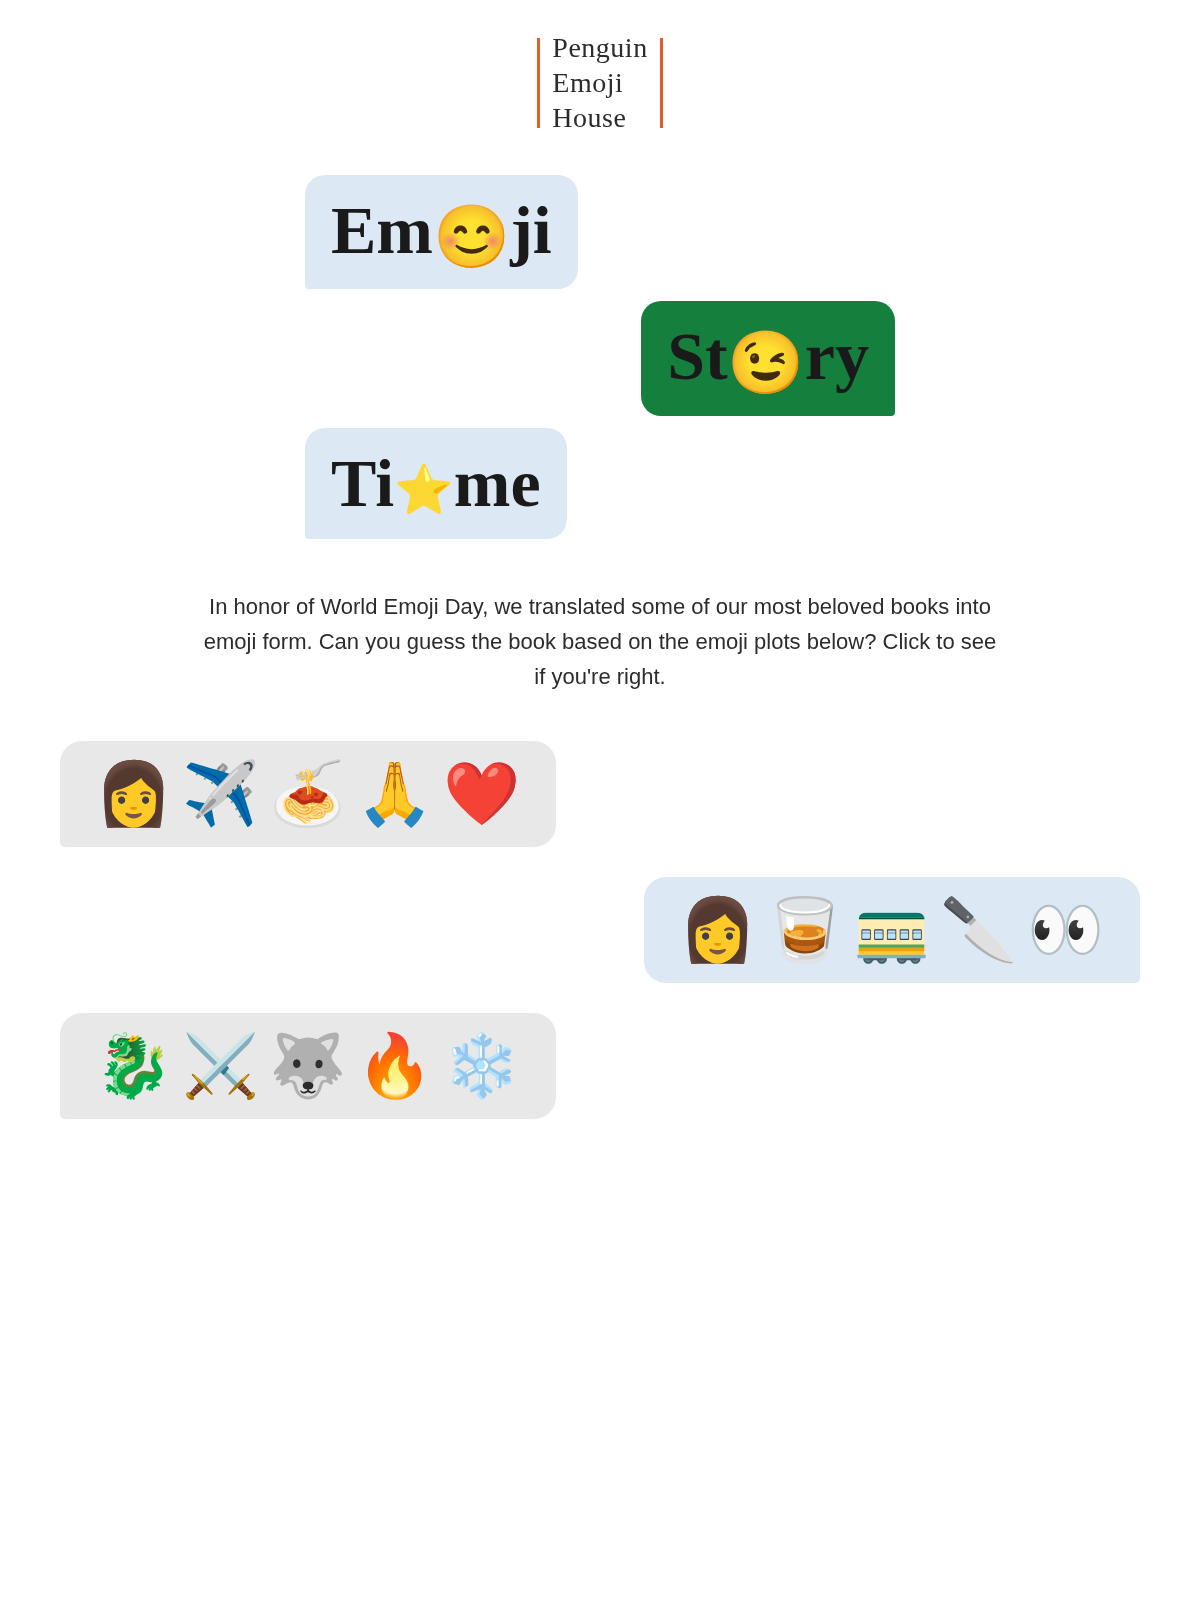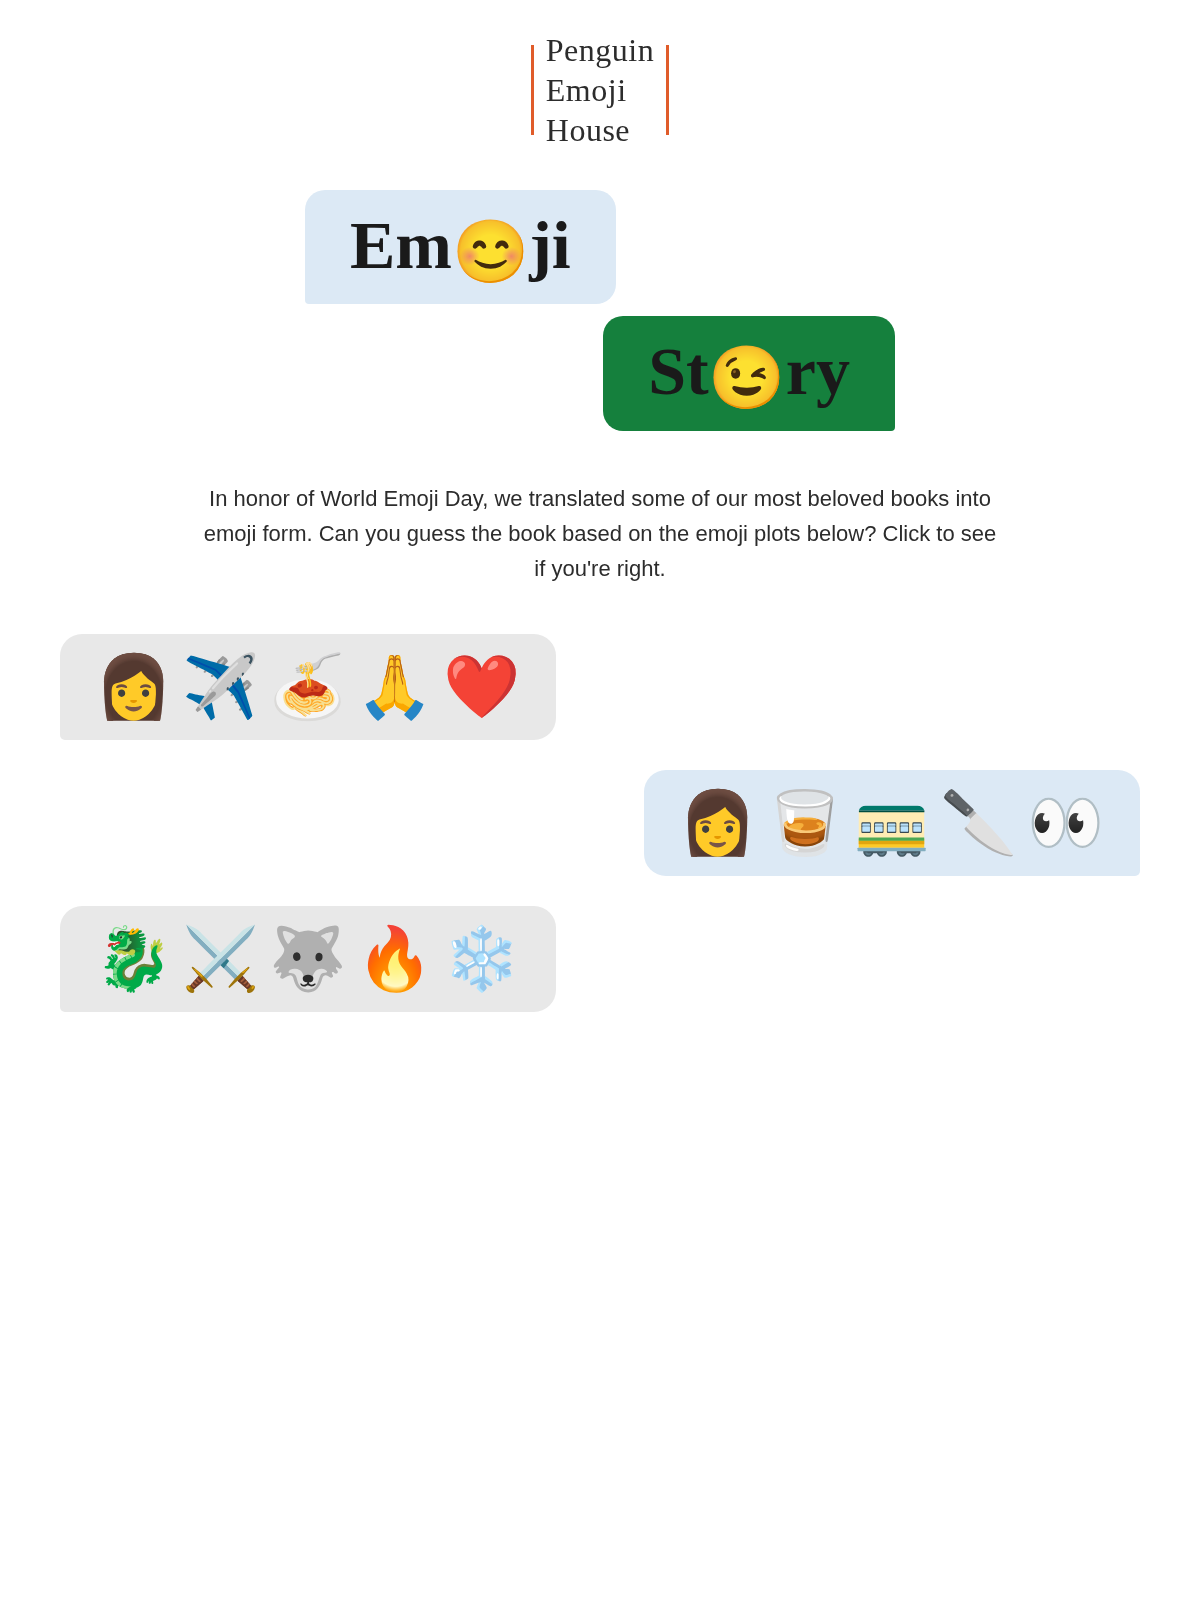--- a/index.html
+++ b/index.html
@@ -34,21 +34,21 @@
       background: #e05c2a;
     }
 
     .logo-bar-right {
       width: 3px;
       height: 90px;
       background: #e05c2a;
     }
 
     .logo-text {
-      font-size: 32px;
+      font-size: 28px;
       font-weight: 400;
       color: #2c2c2c;
       line-height: 1.25;
       letter-spacing: 0.5px;
       font-family: Georgia, 'Times New Roman', serif;
       text-align: left;
     }
 
     
     .title-section {
@@ -56,21 +56,21 @@
       flex-direction: column;
       align-items: flex-start;
       width: 750px;
       margin-bottom: 30px;
       gap: 12px;
       padding-left: 80px;
     }
 
     .bubble {
       border-radius: 20px;
-      padding: 18px 45px;
+      padding: 18px 26px;
       display: inline-block;
     }
 
     .bubble-left {
       background: #dce9f5;
       align-self: flex-start;
       border-bottom-left-radius: 4px;
     }
 
     .bubble-right {
@@ -159,20 +159,23 @@
 <div class="title-section">
 
   <div class="bubble bubble-left">
     <span class="bubble-title">Em<span style="font-size:62px;vertical-align:middle;font-style:normal;">😊</span>ji</span>
   </div>
 
   <div class="bubble bubble-right">
     <span class="bubble-title">St<span style="font-size:62px;vertical-align:middle;font-style:normal;">😉</span>ry</span>
   </div>
 
+  <div class="bubble bubble-left">
+    <span class="bubble-title">Ti<span style="font-size:48px;vertical-align:middle;font-style:normal;">⭐</span>me</span>
+  </div>
 </div>
 
 <p class="description">In honor of World Emoji Day, we translated some of our most beloved books into emoji form. Can you guess the book based on the emoji plots below? Click to see if you're right.</p>
 
 <div class="chat-section">
 
   <div class="chat-row-left">
     <div class="emoji-bubble emoji-bubble-left">
       <span class="emoji-char">👩</span>
       <span class="emoji-char">✈️</span>

